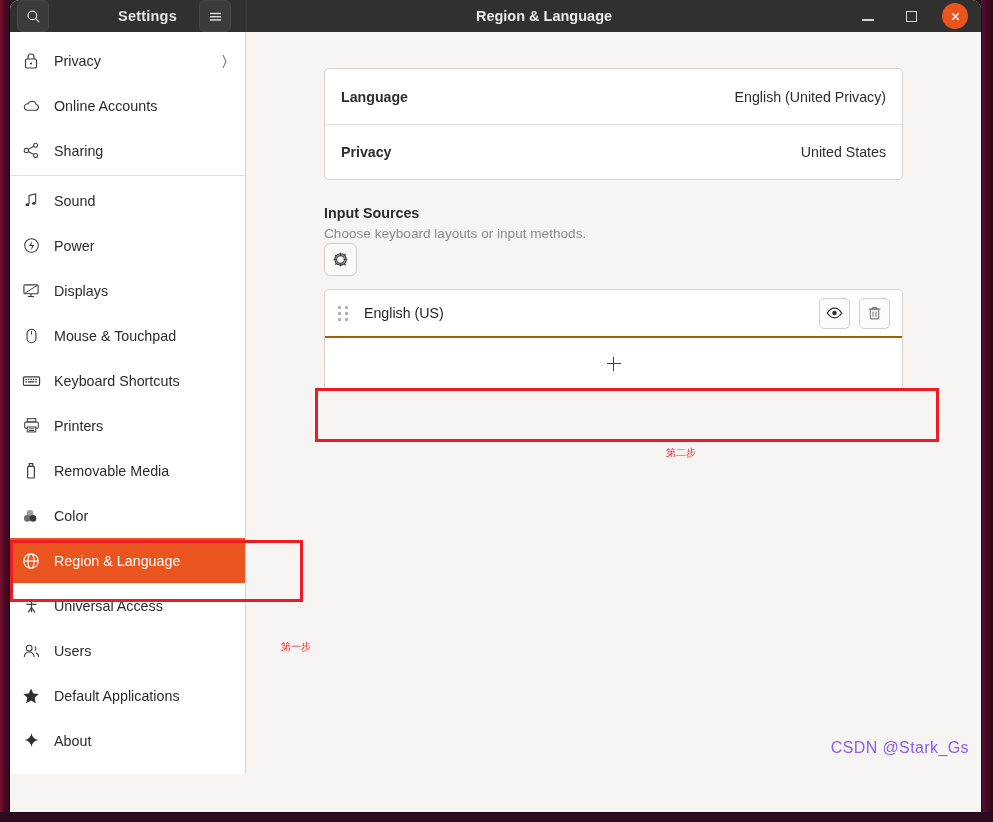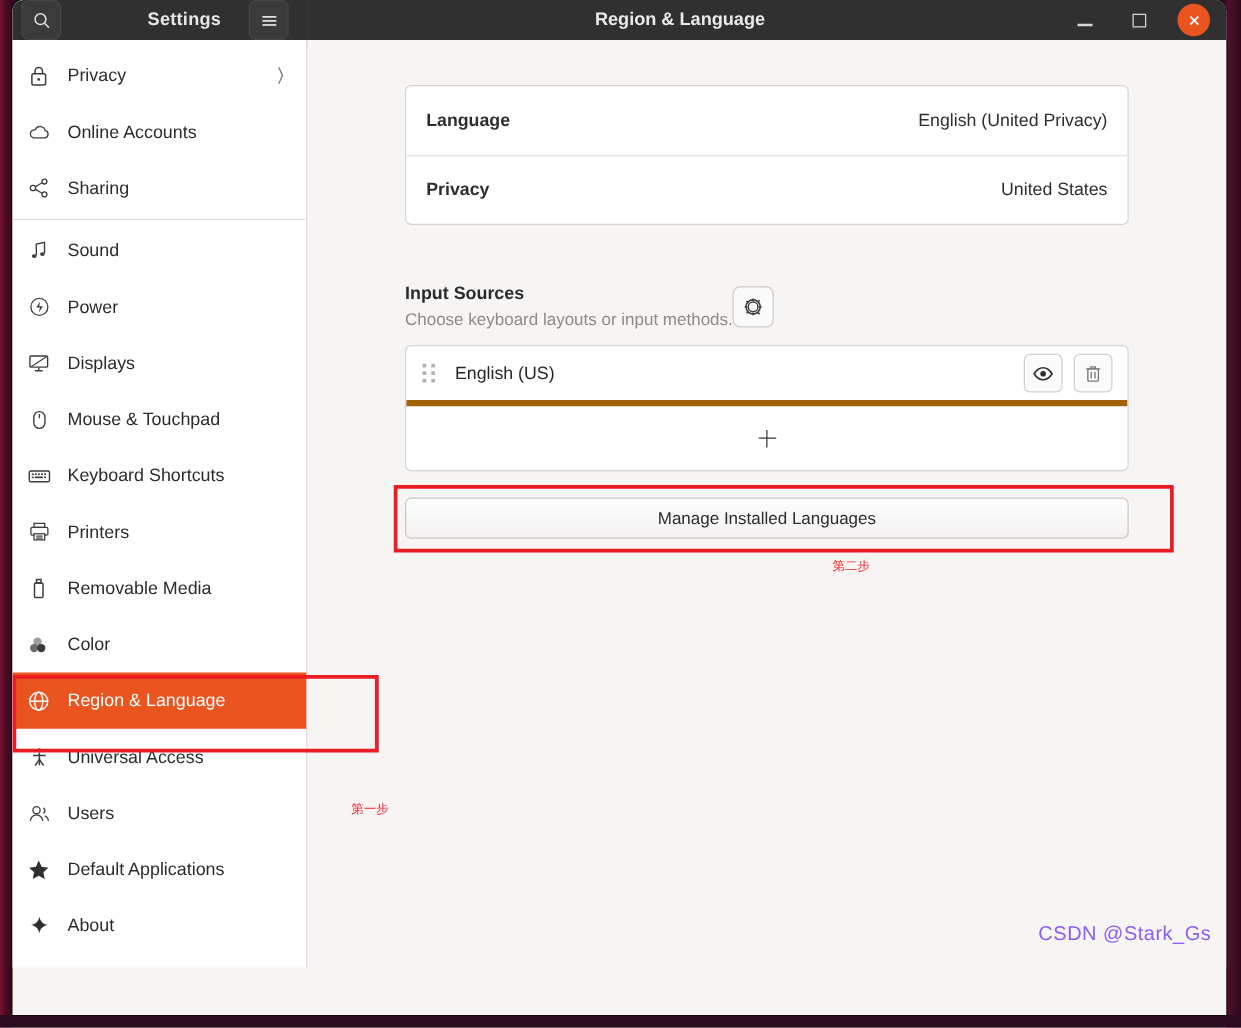--- a/index.html
+++ b/index.html
@@ -178,42 +178,44 @@
     display:flex; align-items:center;
     justify-content: space-between;
     padding: 0 16px;
     cursor: pointer;
   }
   .row + .row { border-top: 1px solid #e4e0dd; }
   .row .k { font-size: 14.2px; color: #2e2e2e; font-weight: bold; }
   .row .v { font-size: 14.2px; color: #2e2e2e; }
 
   .section-head {
-    margin-top: 47px;
+    margin-top: 25px;
     display: flex;
     align-items: flex-start;
+    justify-content: space-between;
+    flex-direction: column;
   }
   .sh-title { font-size: 14.3px; font-weight: bold; color: #2b2b2b; }
   .sh-sub   { font-size: 13.6px; color: #8d8a87; margin-top: 5px; }
   .gear-btn {
     width: 33px; height: 33px;
     background: #fbfafa;
     border: 1px solid #cfcac6;
     border-radius: 6px;
     display:flex; align-items:center; justify-content:center;
     cursor: pointer;
     margin-top: 2px;
   }
 
   .islist { margin-top: 13px; }
   .is-row {
     height: 48px;
     display:flex; align-items:center;
     padding: 0 12px 0 13px;
-    border-bottom: 5px solid #a16207;
+    border-bottom: 2px solid #a16207;
   }
   .grip { display:grid; grid-template-columns: 3px 3px; gap: 3px 4px; opacity:.45; }
   .grip i { width:3px; height:3px; background:#555; display:block; border-radius:.5px; }
   .is-name { margin-left: 16px; font-size: 14.2px; color:#262626; }
   .is-actions { margin-left:auto; display:flex; gap: 9px; }
   .sq-btn {
     width: 31px; height: 31px;
     background:#fcfbfb;
     border: 1px solid #d5d0cc;
     border-radius: 5px;
@@ -559,21 +561,20 @@
                   </g>
                 </svg>
               </span>
             </span>
           </div>
           <div class="add-row">
             <span class="plus"></span>
           </div>
         </div>
 
-        <div class="manage-btn">Manage Installed Languages</div>
 
       </div>
 
       <div class="watermark">CSDN @Stark_Gs</div>
     </div>
   </div>
 
   <div class="redbox" style="left:0px; top:540px; width:293px; height:62px;"></div>
   <div class="redlabel" style="left:271px; top:640px;">第一步</div>
 

